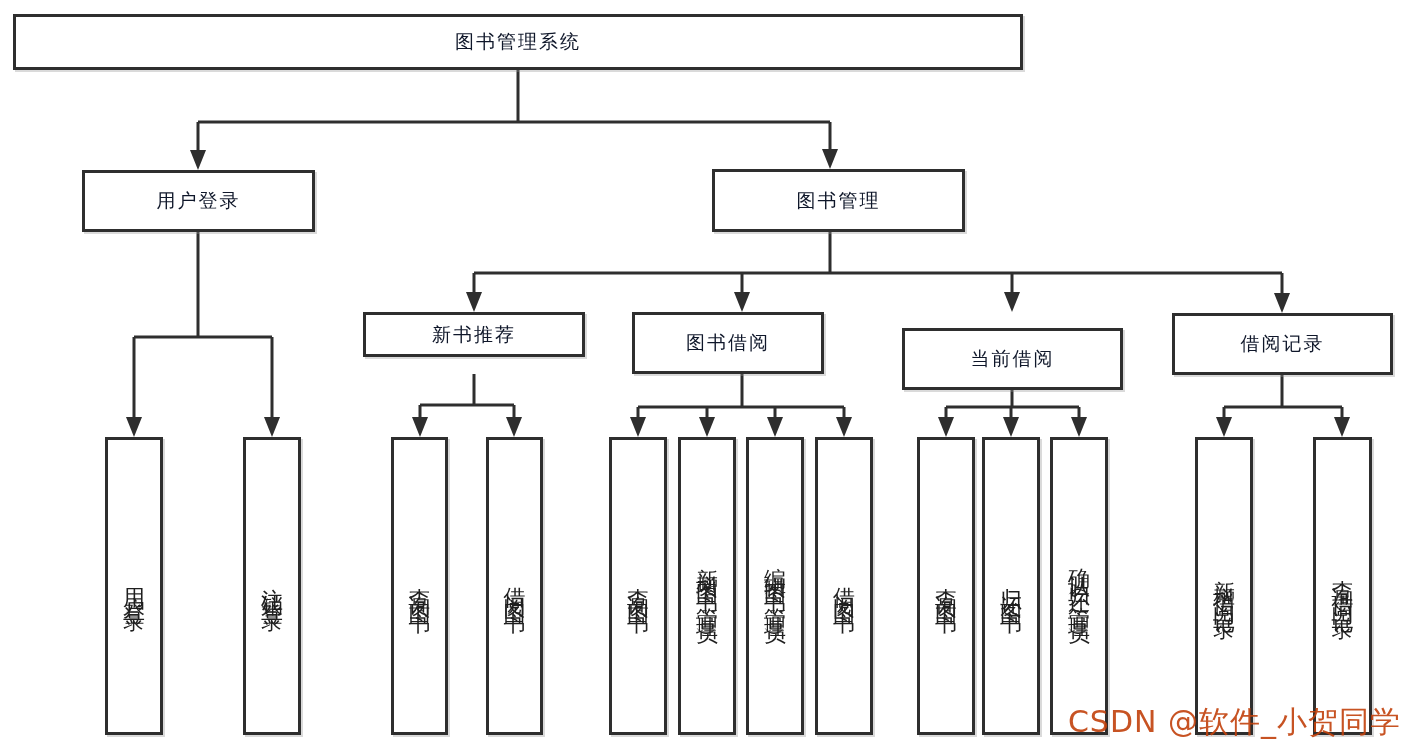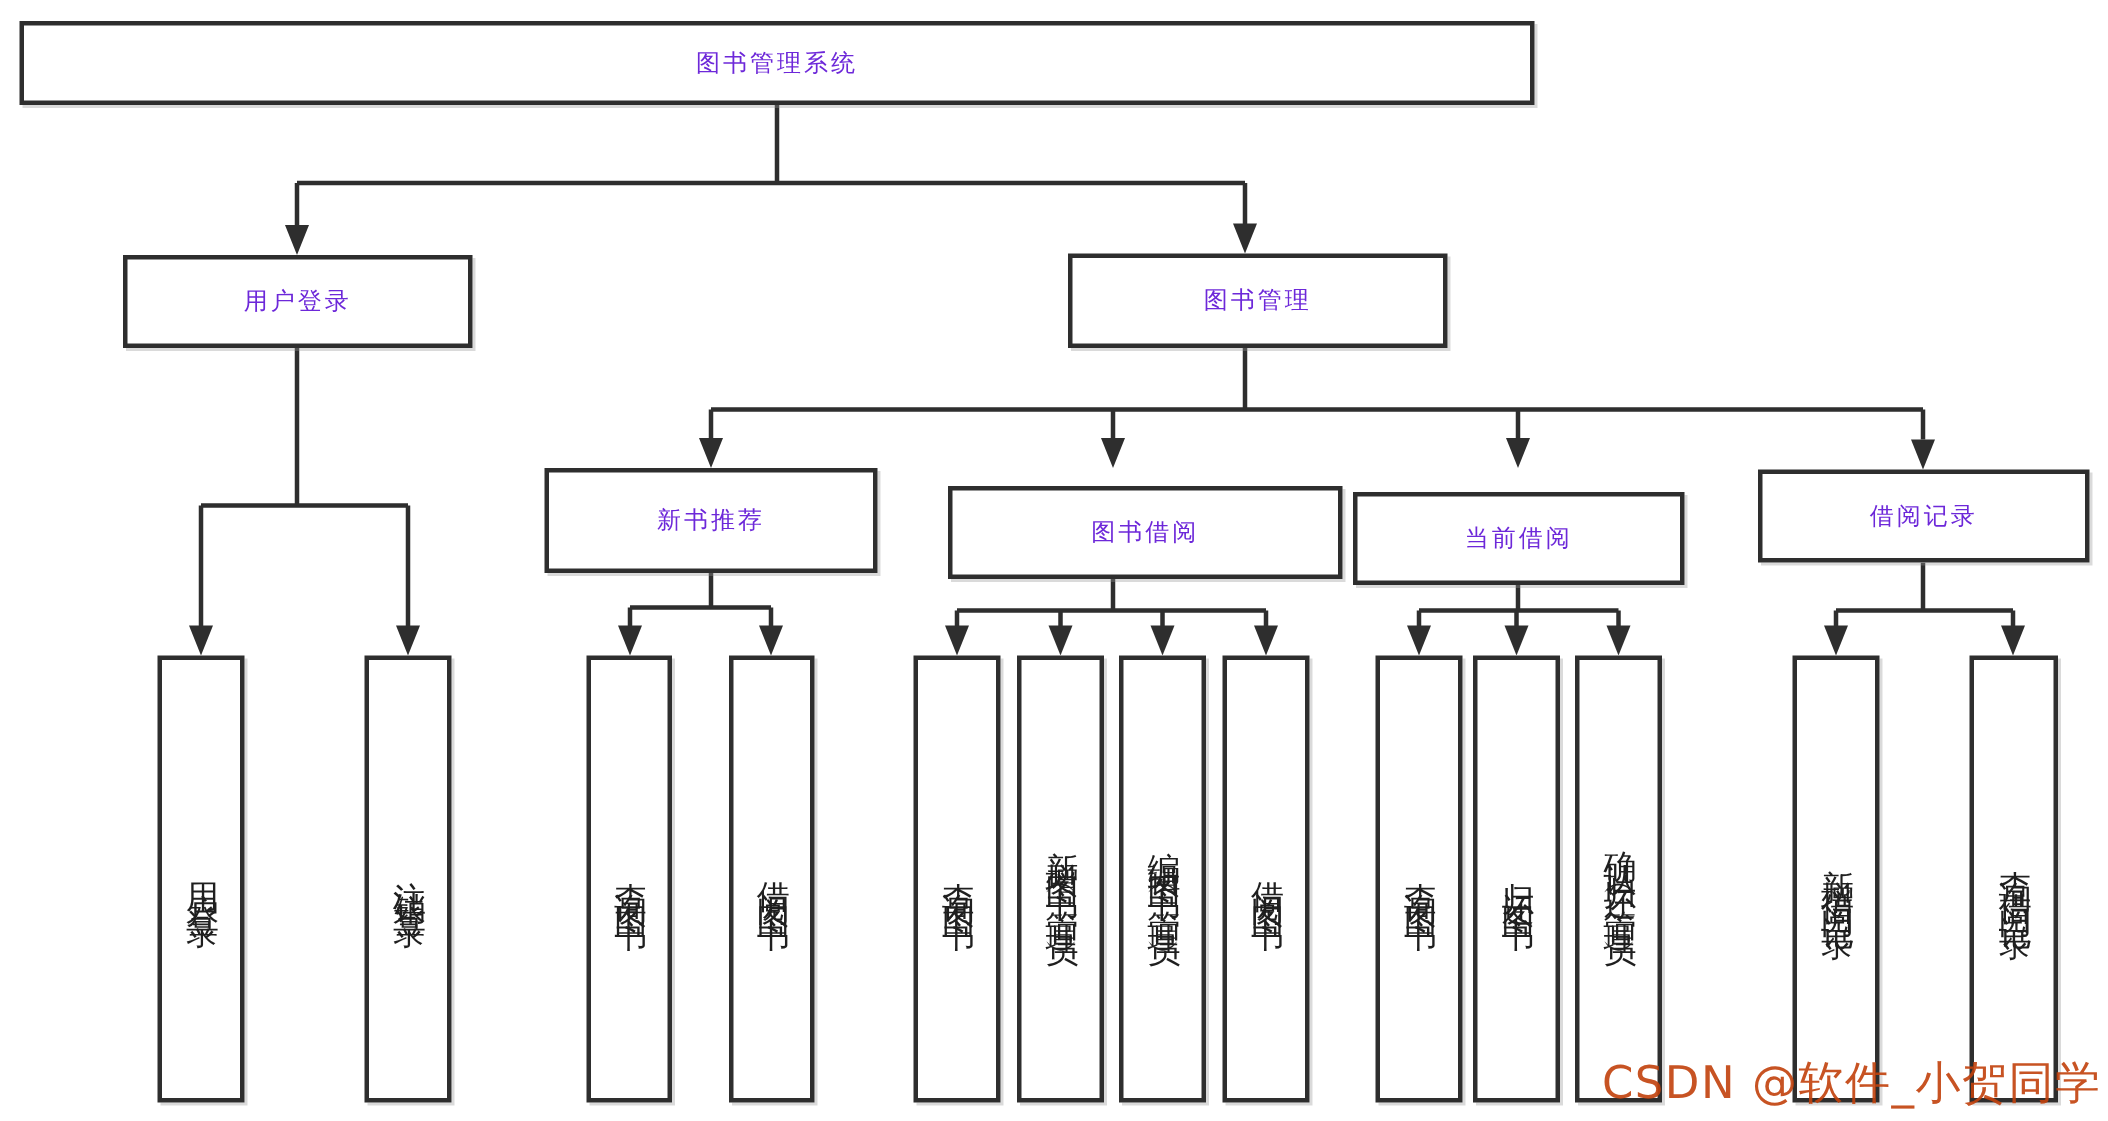--- a/index.html
+++ b/index.html
@@ -7,21 +7,21 @@
     position:relative;width:1405px;height:747px;background:#fff;overflow:hidden;
     font-family:"DejaVu Sans","Liberation Sans",sans-serif;color:#1f1f1f;
   }
   .connectors{position:absolute;left:0;top:0;width:1405px;height:747px;}
   .node{
     position:absolute;box-sizing:border-box;background:#fff;
     border:3px solid #2e2e2e;box-shadow:2px 2px 0 rgba(150,150,150,.35);
     display:flex;align-items:center;justify-content:center;
   }
   .node.h span{
-    font-size:16px;letter-spacing:2px;white-space:nowrap;color:#6d28d9;
+    font-size:19px;letter-spacing:2px;white-space:nowrap;color:#0f172a;
   }
   .node.v span{
     writing-mode:vertical-rl;text-orientation:mixed;
     font-size:22px;letter-spacing:8px;line-height:30px;color:#1f1f1f;
     white-space:nowrap;
   }
   .watermark{
     position:absolute;right:4px;bottom:4px;font-size:30px;
     color:#c2410c;opacity:.9;letter-spacing:1px;white-space:nowrap;
   }
@@ -75,24 +75,24 @@
     <span>图书管理系统</span>
   </div>
 
   <div class="node h" style="left:82px;top:170px;width:233px;height:62px">
     <span>用户登录</span>
   </div>
   <div class="node h" style="left:712px;top:169px;width:253px;height:63px">
     <span>图书管理</span>
   </div>
 
-  <div class="node h" style="left:363px;top:312px;width:222px;height:70px">
+  <div class="node h" style="left:363px;top:312px;width:222px;height:45px">
     <span>新书推荐</span>
   </div>
-  <div class="node h" style="left:632px;top:324px;width:263px;height:62px">
+  <div class="node h" style="left:632px;top:312px;width:192px;height:62px">
     <span>图书借阅</span>
   </div>
   <div class="node h" style="left:902px;top:328px;width:221px;height:62px">
     <span>当前借阅</span>
   </div>
   <div class="node h" style="left:1172px;top:313px;width:221px;height:62px">
     <span>借阅记录</span>
   </div>
 
   <div class="node v" style="left:105px;top:437px;width:58px;height:298px">

